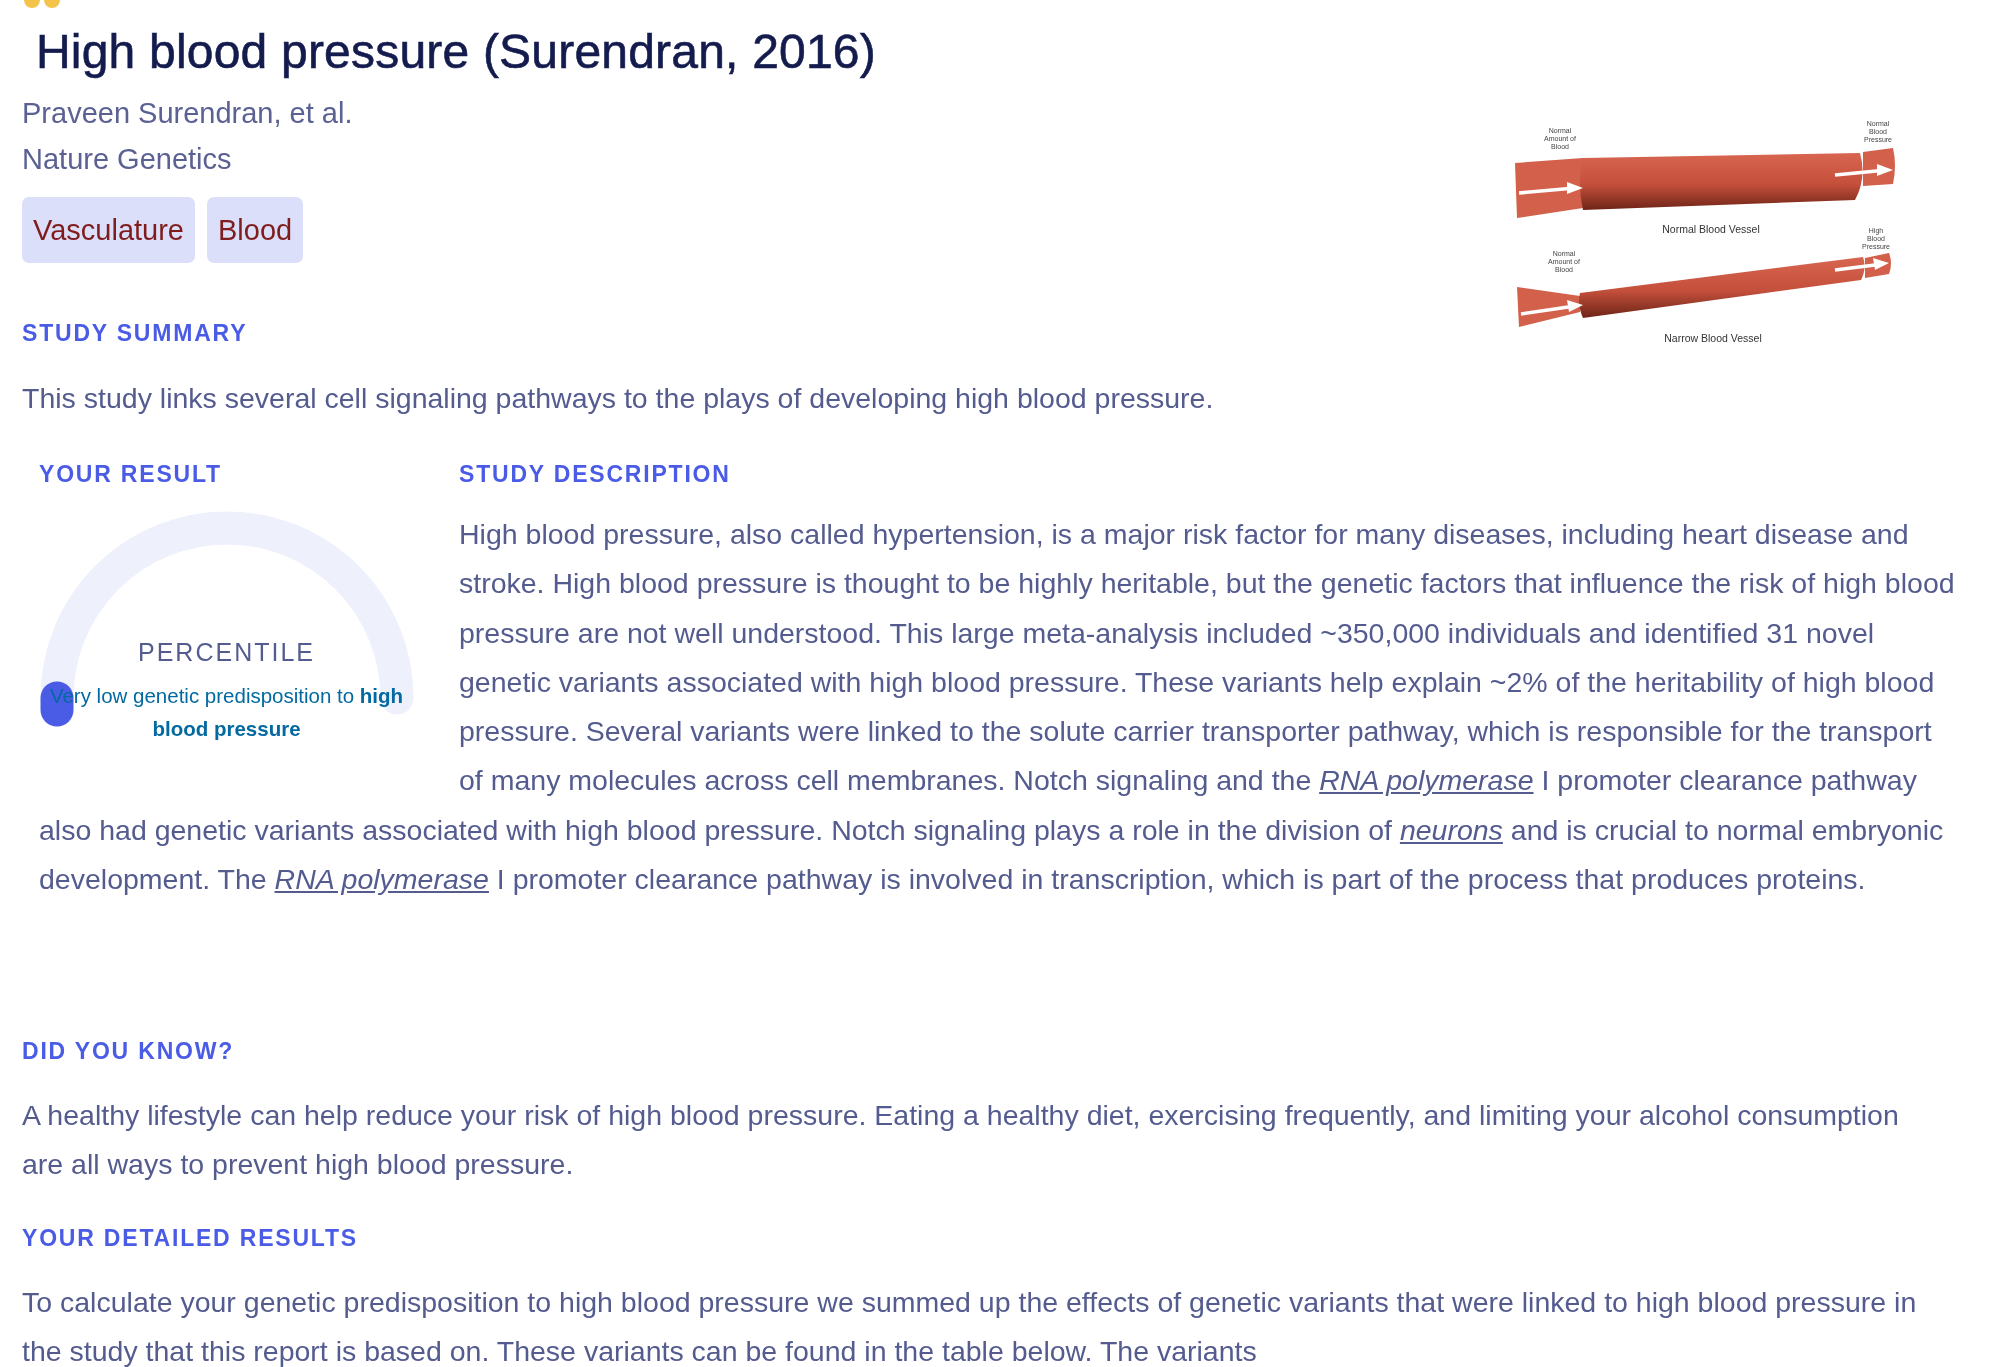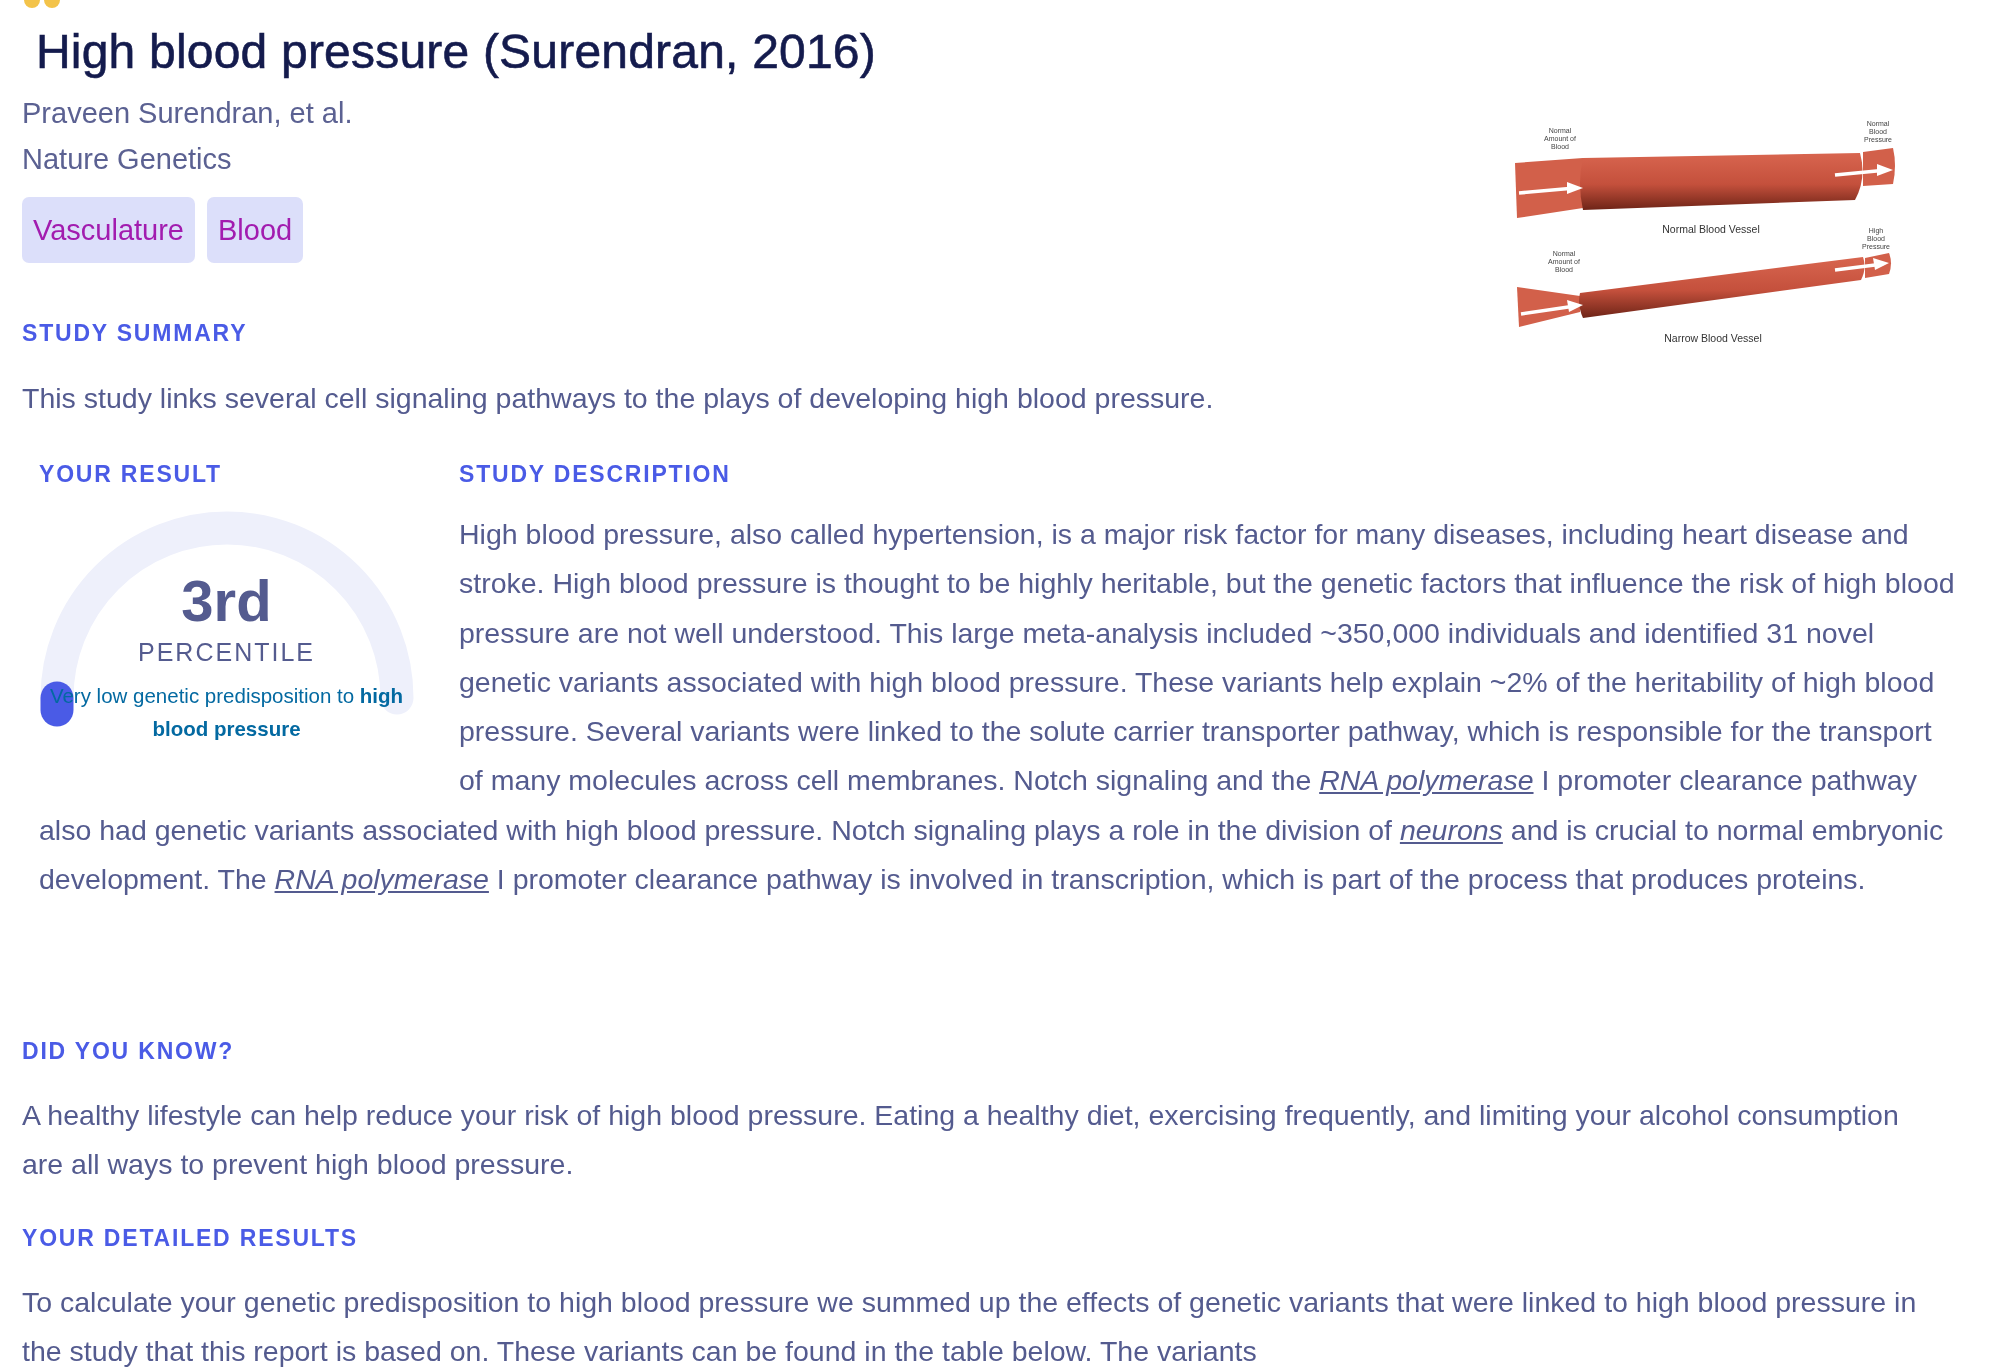--- a/index.html
+++ b/index.html
@@ -11,21 +11,21 @@
   .top-icon { position: absolute; left: 24px; top: -8px; width: 44px; height: 10px; }
   .top-icon span { display:inline-block; width: 16px; height: 16px; border-radius: 50%; background:#f3c34a; margin-right: 4px; }
   .title {
     position: absolute; left: 22px; top: 10px; margin: 14px;
     font-size: 48px; font-weight: 400; color: #141b4d; letter-spacing: 0.2px;
     -webkit-text-stroke: 0.6px #141b4d;
   }
   .meta { position: absolute; left: 22px; top: 90px; font-size: 29px; line-height: 46px; color: #5b6192; }
   .tags { position: absolute; left: 22px; top: 197px; display: flex; gap: 12px; }
   .tag {
-    background: #dcdffa; color: #a21caf; font-size: 29px; height: 66px; line-height: 66px;
+    background: #dcdffa; color: #7f1d1d; font-size: 29px; height: 66px; line-height: 66px;
     padding: 0 11px; border-radius: 7px; cursor: pointer;
   }
   .hero-image { position: absolute; left: 1505px; top: 100px; width: 400px; height: 250px; }
   .section-heading {
     font-size: 23px; font-weight: 700; color: #4a5be6; letter-spacing: 1.8px; margin: 0;
   }
   .body-text { font-size: 28.5px; line-height: 49.3px; color: #545b8f; margin: 0; }
   .abs { position: absolute; left: 22px; }
   .content { position: absolute; left: 39px; top: 455px; width: 1920px; }
   .result-float { float: left; width: 420px; height: 335px; position: relative; }
@@ -106,21 +106,20 @@
   <p class="body-text" style="margin-top: 27px;">This study links several cell signaling pathways to the plays of developing high blood pressure.</p>
 </div>
 
 <div class="content">
   <div class="result-float">
     <h2 class="section-heading" style="padding-top:6px;">YOUR RESULT</h2>
     <svg class="gauge" viewBox="0 0 380 240">
       <path d="M 18 198 A 170 170 0 1 1 358 198" fill="none" stroke="#eef0fb" stroke-width="33" stroke-linecap="round"></path>
       <path d="M 18 198 L 18 210" fill="none" stroke="#4a5be6" stroke-width="33" stroke-linecap="round"></path>
     </svg>
-    <div class="gauge-value">3rd</div>
     <div class="gauge-unit">PERCENTILE</div>
     <div class="gauge-desc">
       <span>Very low genetic predisposition to </span><b>high blood pressure</b>
     </div>
   </div>
   <h2 class="section-heading desc-heading">STUDY DESCRIPTION</h2>
   <p class="body-text desc-text"><span>High blood pressure, also called hypertension, is a major risk factor for many diseases, including heart disease and stroke. High blood pressure is thought to be highly heritable, but the genetic factors that influence the risk of high blood pressure are not well understood. This large meta-analysis included ~350,000 individuals and identified 31 novel genetic variants associated with high blood pressure. These variants help explain ~2% of the heritability of high blood pressure. Several variants were linked to the solute carrier transporter pathway, which is responsible for the transport of many molecules across cell membranes. Notch signaling and the </span><a class="link">RNA polymerase</a><span> I promoter clearance pathway also had genetic variants associated with high blood pressure. Notch signaling plays a role in the division of </span><a class="link">neurons</a><span> and is crucial to normal embryonic development. The </span><a class="link">RNA polymerase</a><span> I promoter clearance pathway is involved in transcription, which is part of the process that produces proteins.</span></p>
 </div>
 
 <div class="abs" style="top: 1038px; width: 1920px;">

